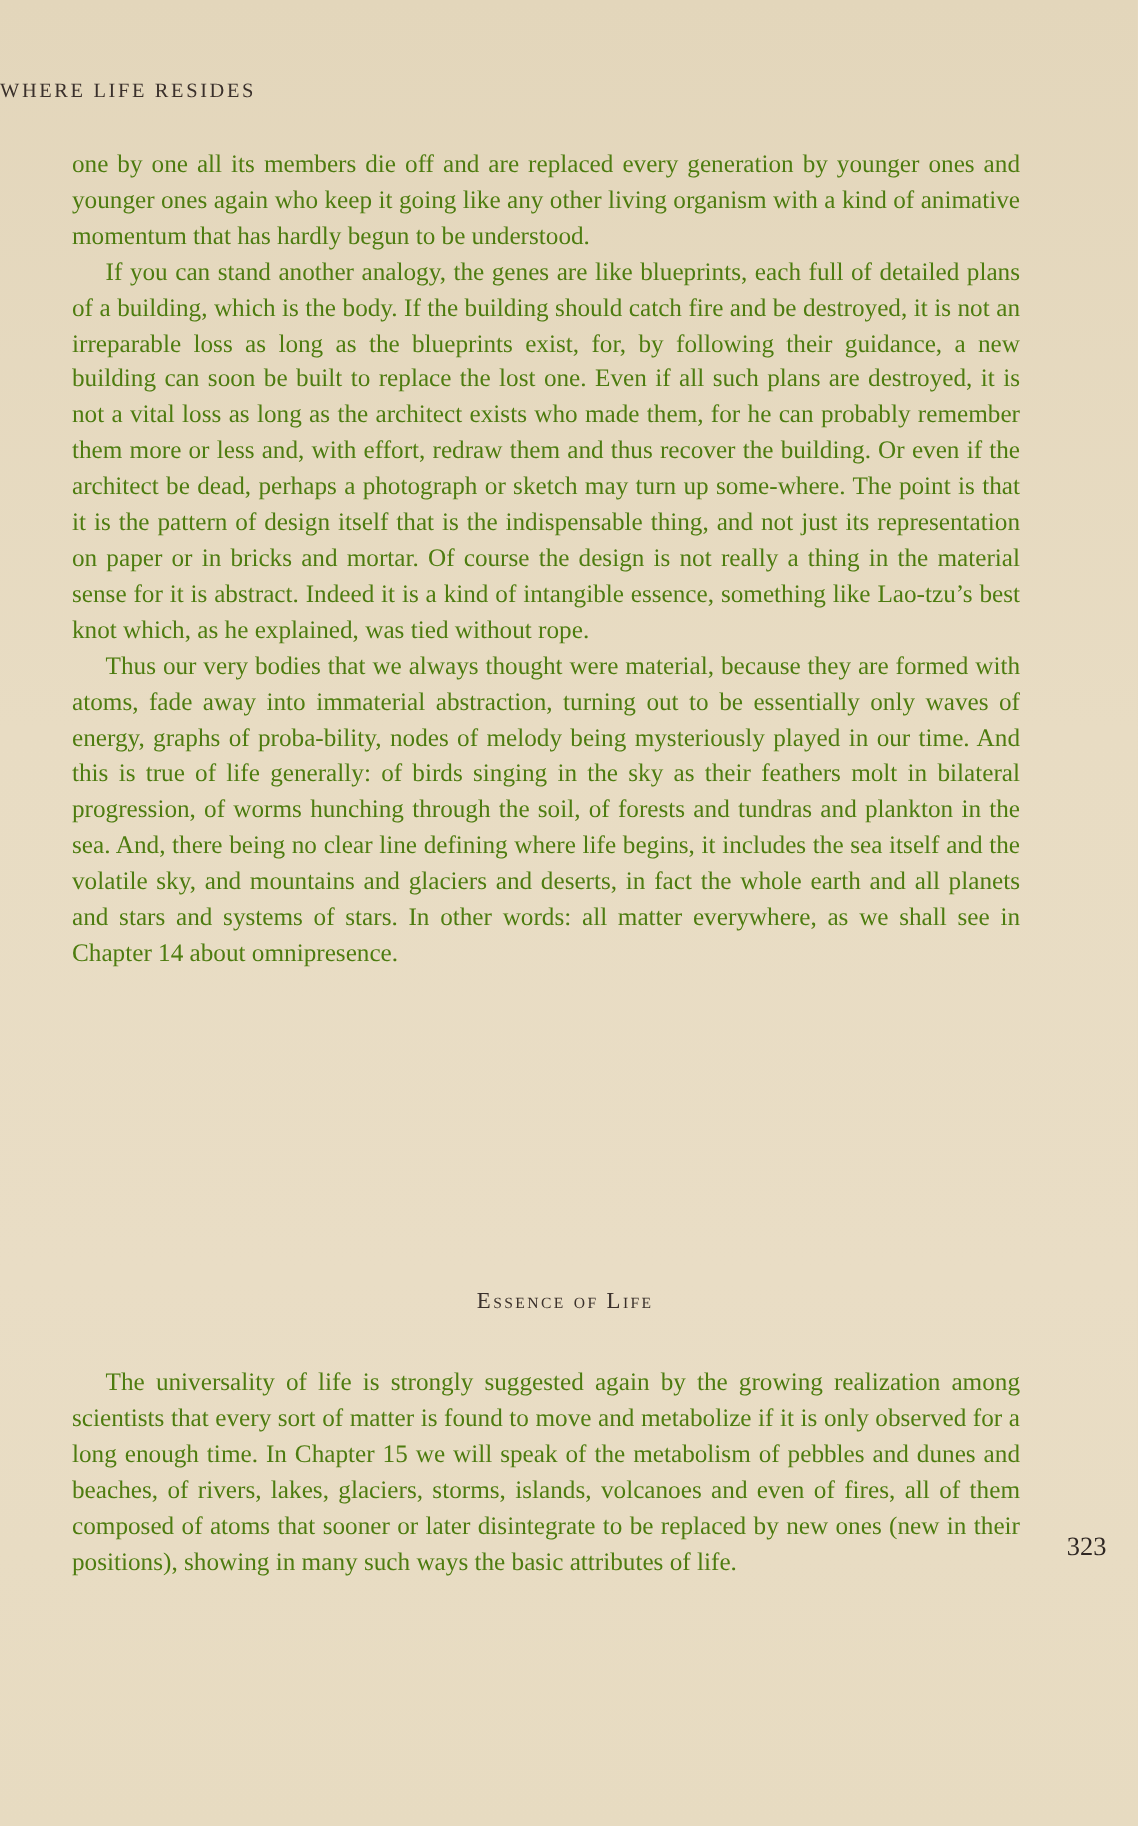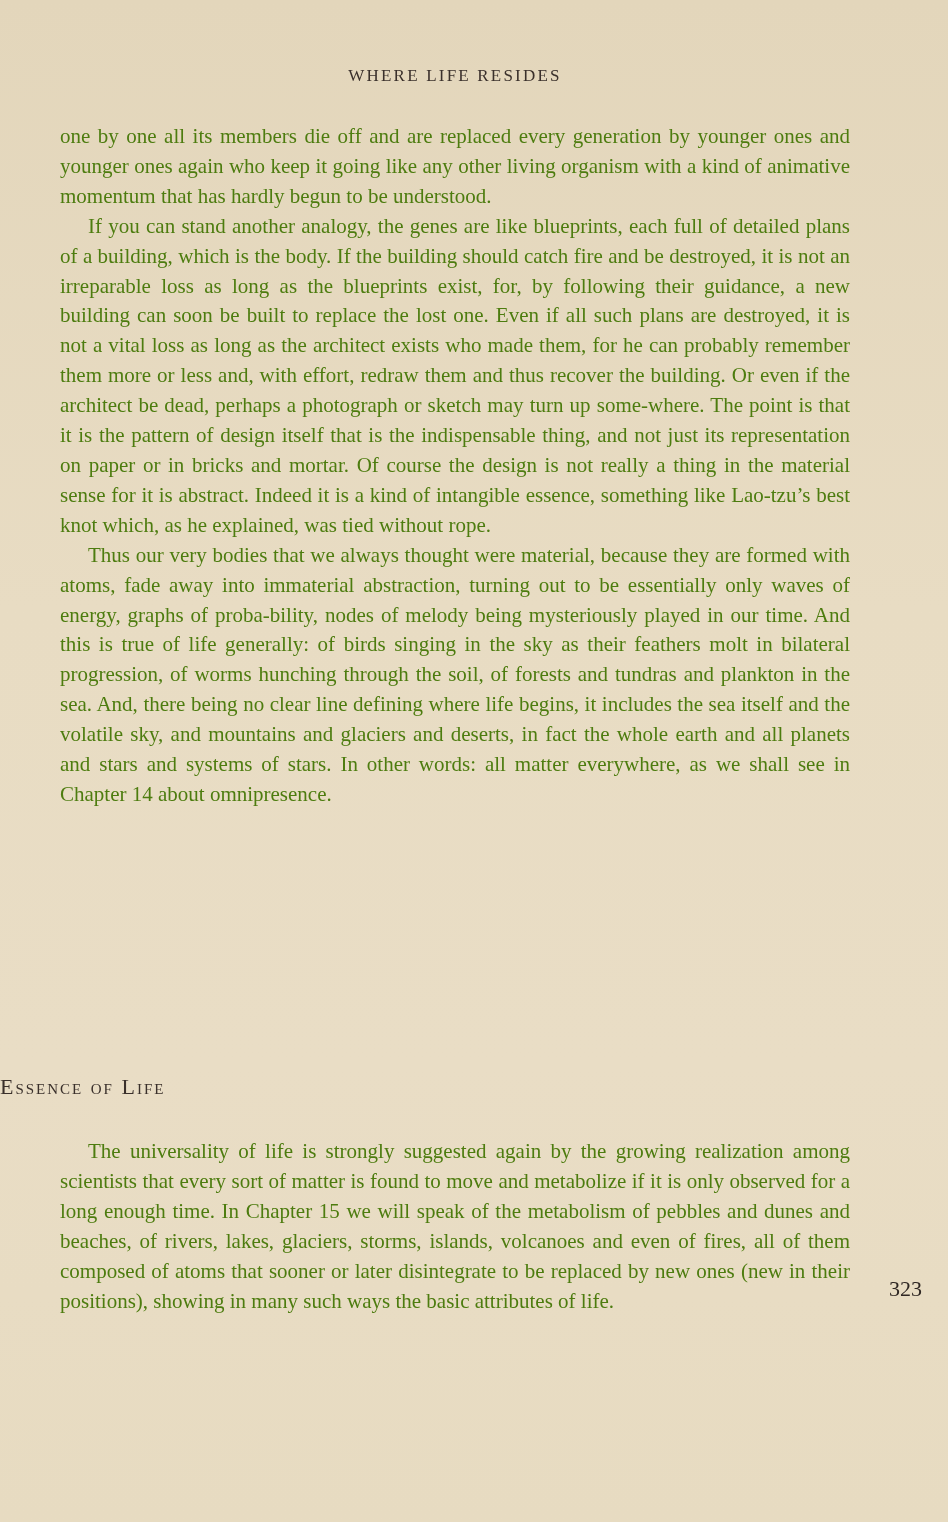--- a/index.html
+++ b/index.html
@@ -21,21 +21,20 @@
     position: absolute;
     left: 0; top: 0;
     width: 948px;
     height: 1522px;
   }
   .running-head {
     position: absolute;
     top: 66px;
     left: 0;
     width: 910px;
-    text-align: center;
     font-size: 17px;
     letter-spacing: 2.2px;
     color: #3a302b;
   }
   .text-block {
     position: absolute;
     left: 60px;
     width: 790px;
     font-size: 21px;
     line-height: 29.9px;
@@ -46,24 +45,24 @@
   .text-block p {
     margin: 0;
   }
   .text-block p.indent {
     text-indent: 28px;
   }
   .block-1 { top: 122px; }
   .section-heading {
     position: absolute;
     top: 1074px;
-    left: 0;
+    left: 12px;
     width: 918px;
-    text-align: left;
-    font-size: 22px;
+    text-align: center;
+    font-size: 19px;
     letter-spacing: 2px;
     font-variant: small-caps;
     color: #3a302b;
   }
   .block-2 { top: 1137px; }
   .page-number {
     position: absolute;
     top: 1276px;
     left: 889px;
     font-size: 22px;

